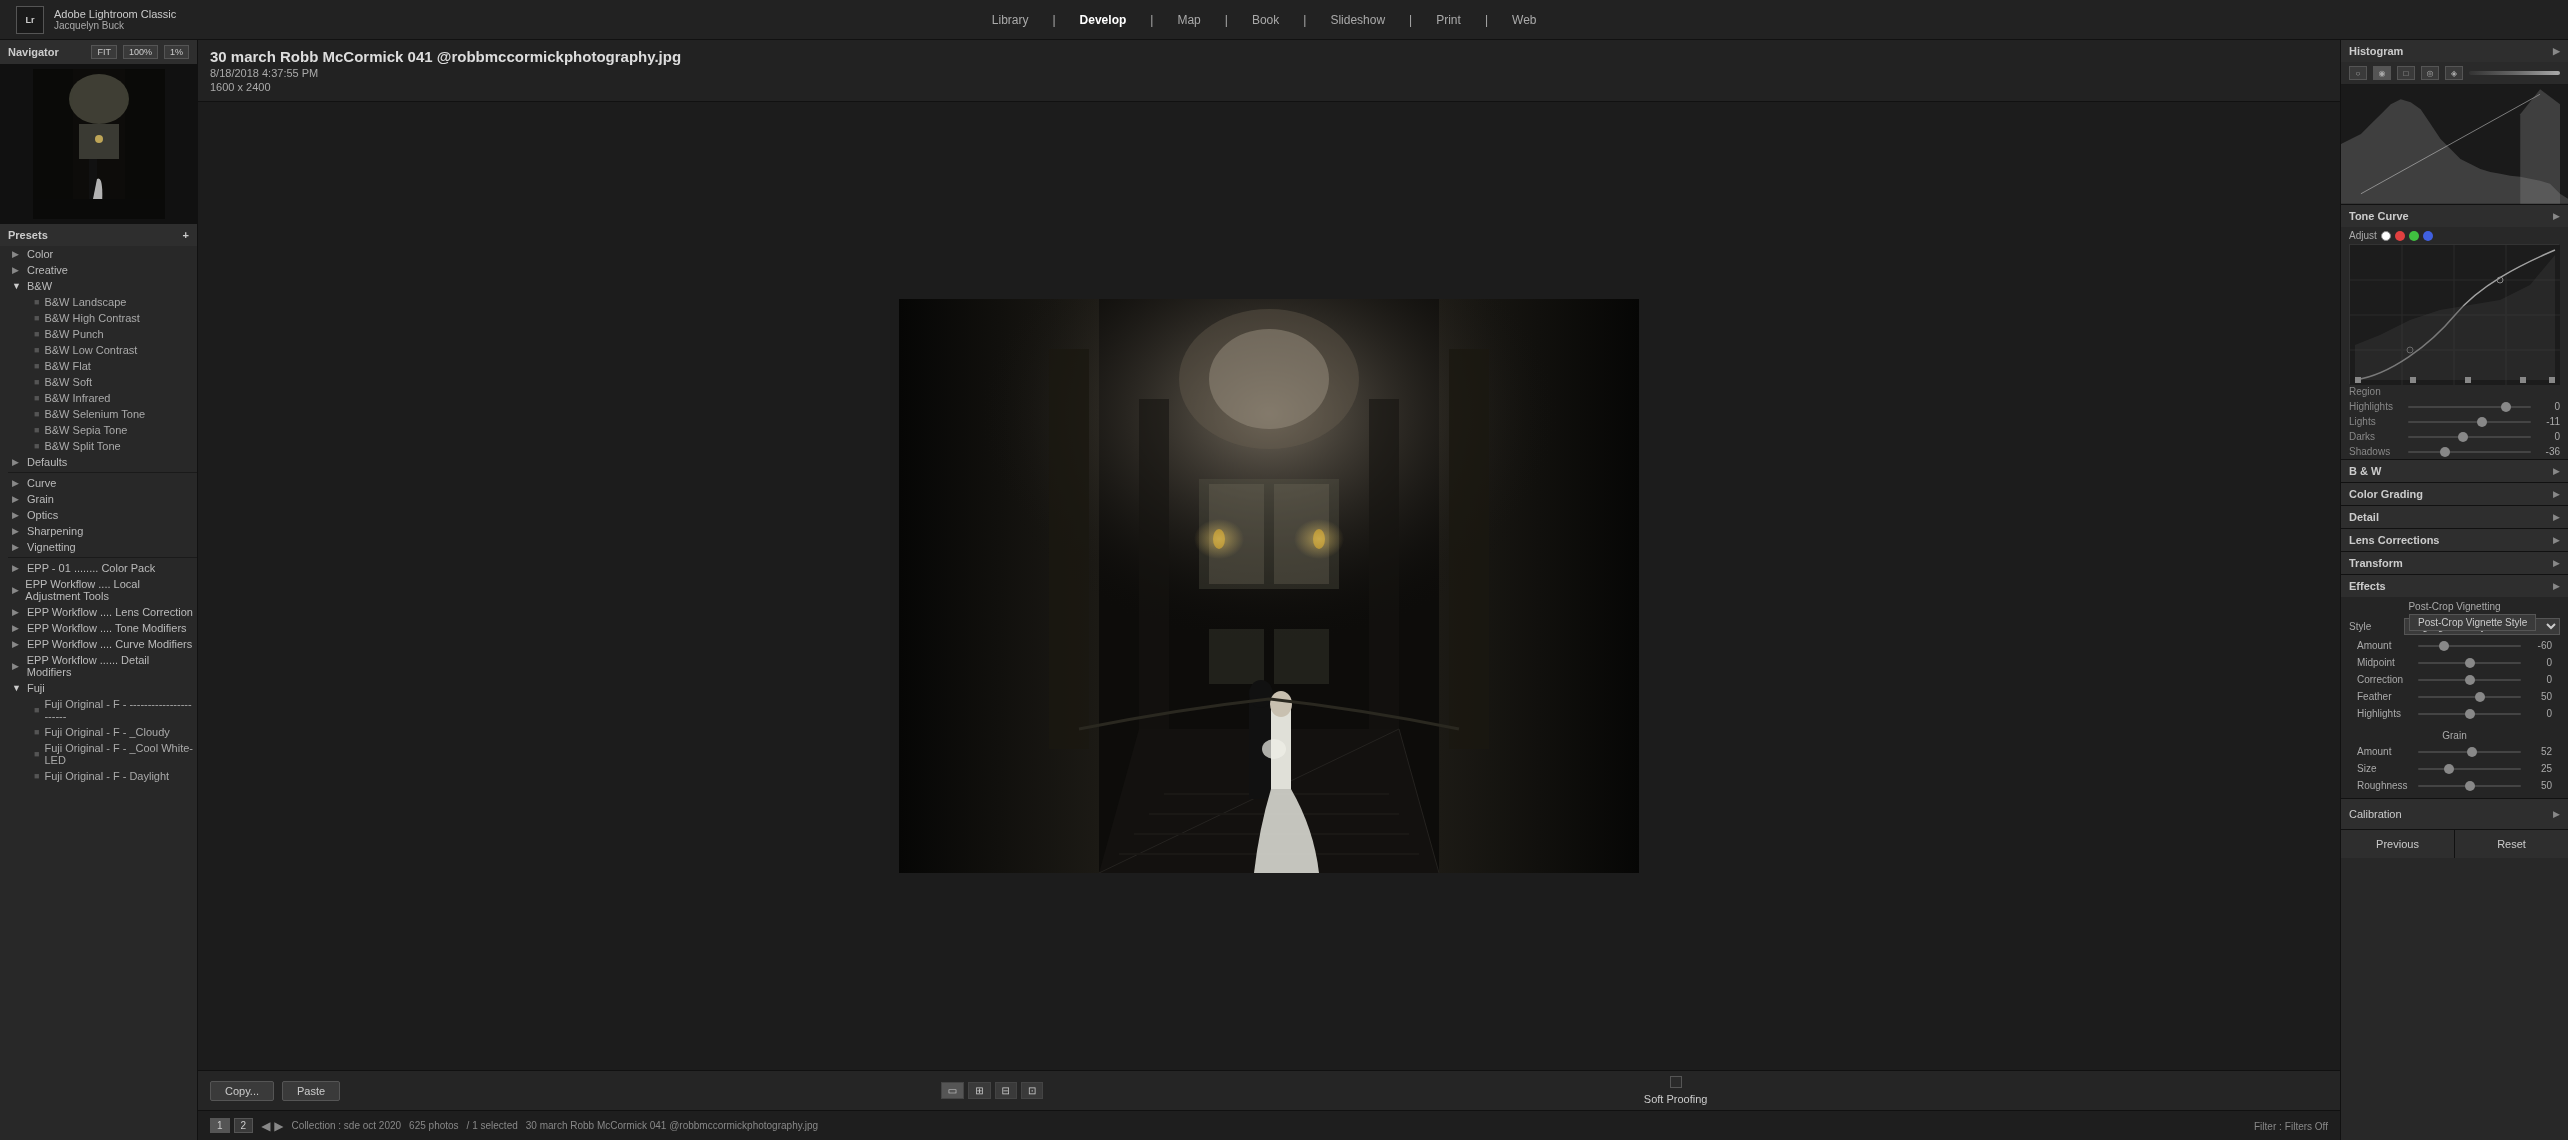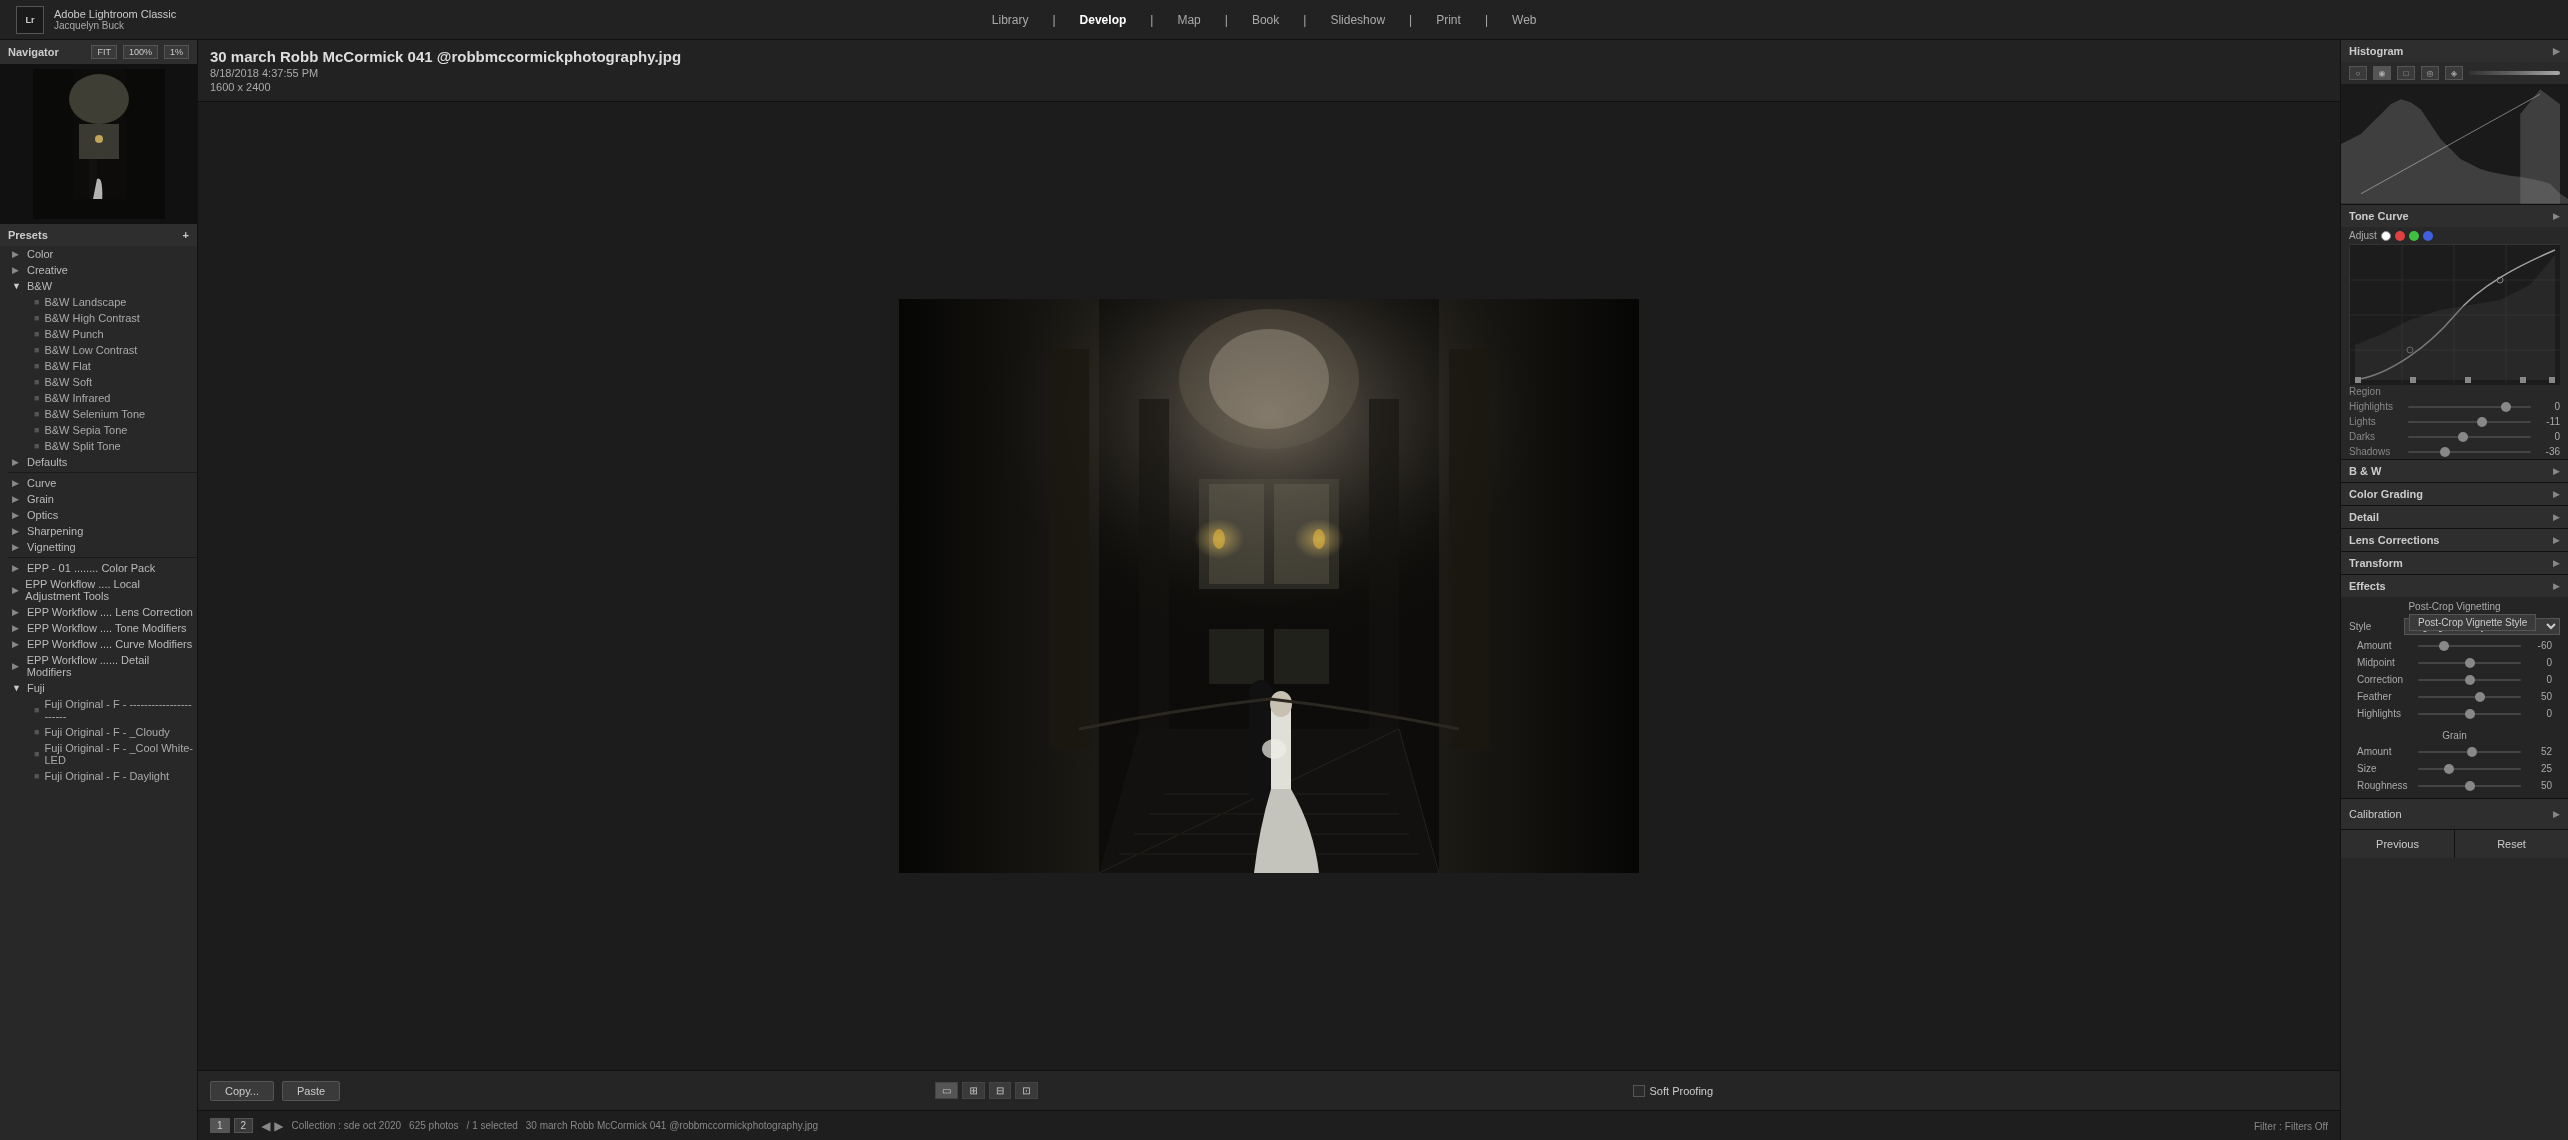--- a/index.html
+++ b/index.html
@@ -221,21 +221,21 @@
     .view-btns { display: flex; gap: 4px; align-items: center; }
     .view-btn {
       background: #3a3a3a;
       border: 1px solid #444;
       color: #ccc;
       font-size: 10px;
       padding: 2px 6px;
       cursor: pointer;
     }
     .view-btn.active { background: #555; }
-    .soft-proof { display: flex; align-items: center; gap: 5px; }
+    .soft-proof { display: flex; align-items: center; gap: 5px; flex-direction: column; }
     .soft-proof-check { width: 12px; height: 12px; border: 1px solid #555; background: #2a2a2a; }
 
     
     .status-bar {
       background: #1e1e1e;
       height: 30px;
       display: flex;
       align-items: center;
       justify-content: space-between;
       padding: 0 12px;

